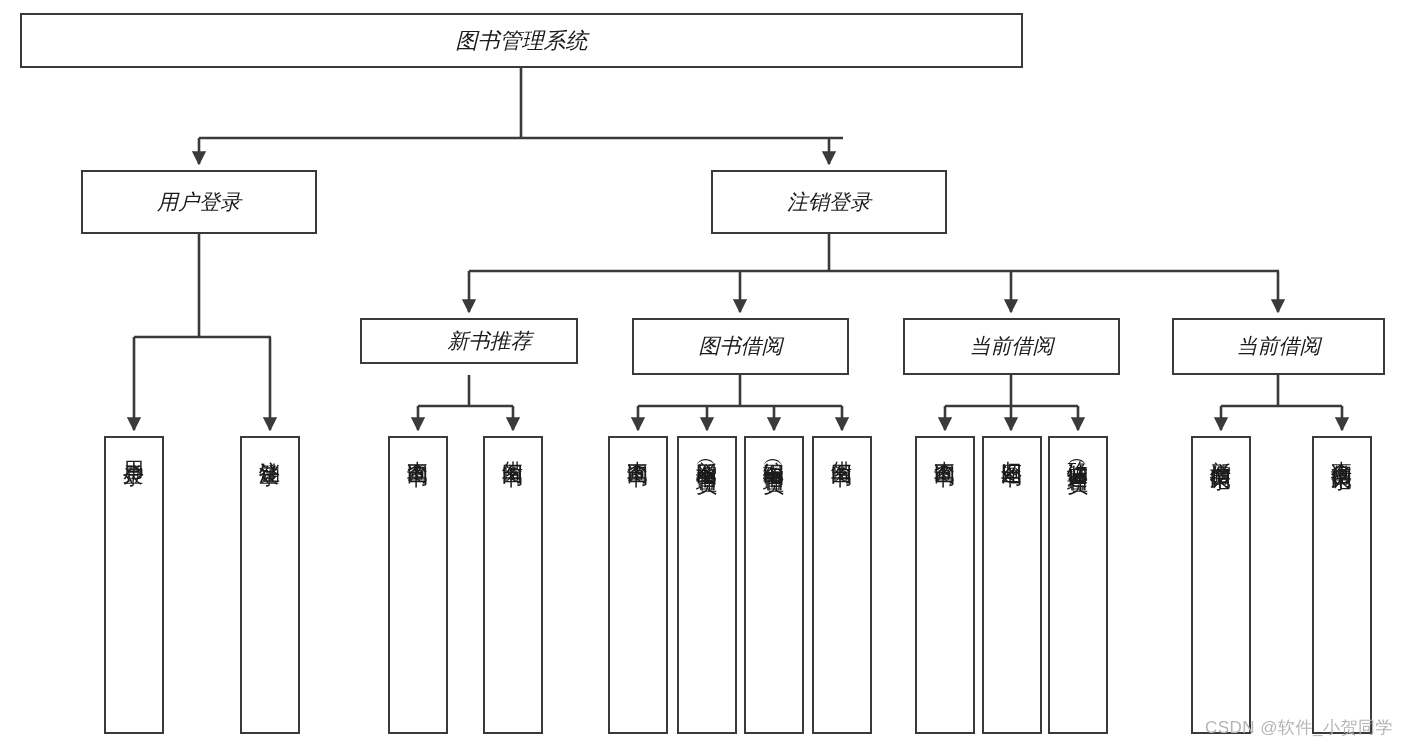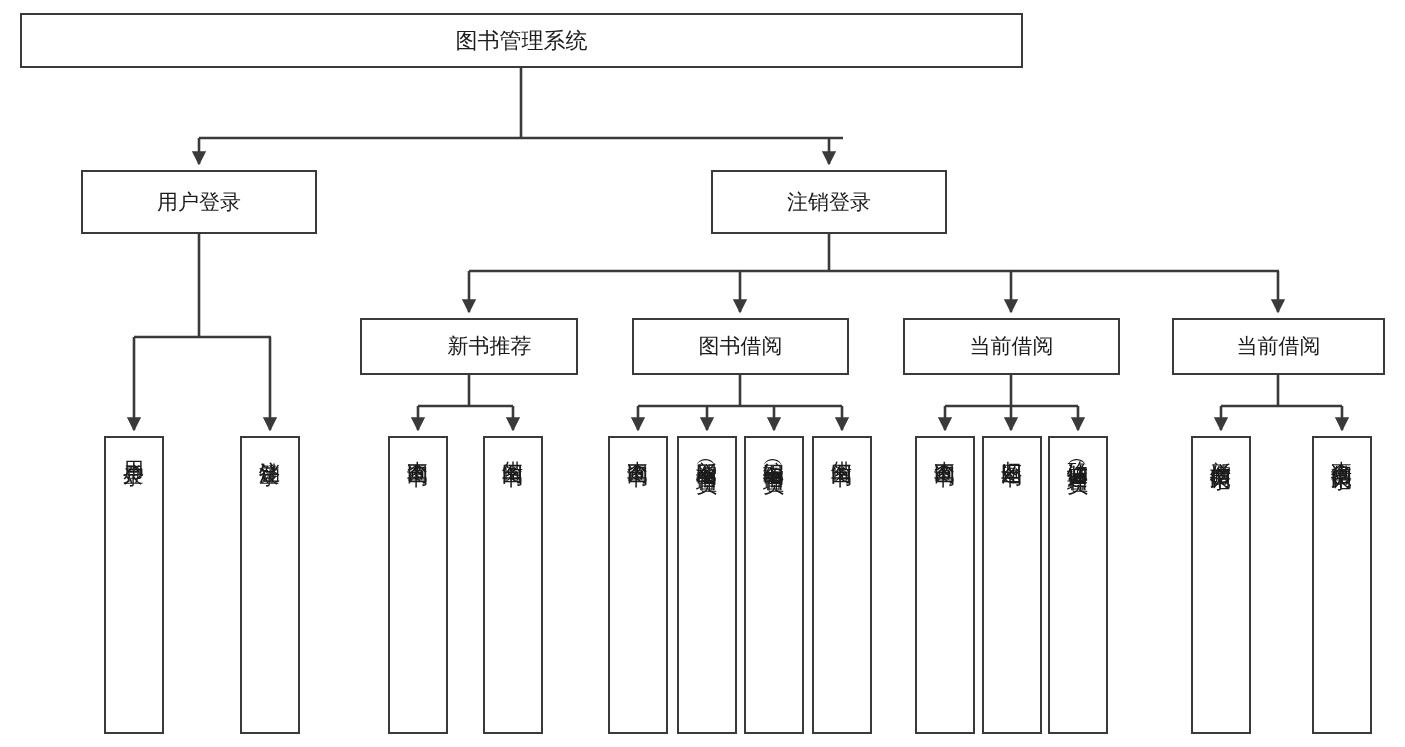--- a/index.html
+++ b/index.html
@@ -38,20 +38,21 @@
     z-index: 2;
   }
   .node .lbl {
     display: block;
     text-align: center;
     line-height: 1.18;
     white-space: nowrap;
   }
   .node.horiz .lbl {
     font-size: 21px;
+    font-style: italic;
   }
   .node.root .lbl {
     font-size: 22px;
   }
   .node.vert {
     align-items: flex-start;
     justify-content: center;
     padding-top: 6px;
   }
   .node.vert .lbl {
@@ -131,21 +132,21 @@
     <span class="lbl">图书管理系统</span>
   </div>
 
   <div class="node horiz" style="left:81px; top:170px; width:236px; height:64px;">
     <span class="lbl">用户登录</span>
   </div>
   <div class="node horiz" style="left:711px; top:170px; width:236px; height:64px;">
     <span class="lbl">注销登录</span>
   </div>
 
-  <div class="node horiz" style="left:360px; top:318px; width:218px; height:57px;padding-left:41px;">
+  <div class="node horiz" style="left:360px; top:318px; width:218px; height:46px;padding-left:41px;">
     <span class="lbl">新书推荐</span>
   </div>
   <div class="node horiz" style="left:903px; top:318px; width:217px; height:57px;">
     <span class="lbl">当前借阅</span>
   </div>
   <div class="node horiz" style="left:632px; top:318px; width:217px; height:57px;">
     <span class="lbl">图书借阅</span>
   </div>
   <div class="node horiz" style="left:1172px; top:318px; width:213px; height:57px;">
     <span class="lbl">当前借阅</span>
@@ -188,14 +189,15 @@
     <span class="lbl">确认归还（管理员）</span>
   </div>
 
   <div class="node vert" style="left:1191px; top:436px; width:60px; height:298px;">
     <span class="lbl">新增借阅记录</span>
   </div>
   <div class="node vert" style="left:1312px; top:436px; width:60px; height:298px;">
     <span class="lbl">查询借阅记录</span>
   </div>
 
+  <div id="watermark">CSDN @软件_小贺同学</div>
 
 </div>
 
 </body></html>

